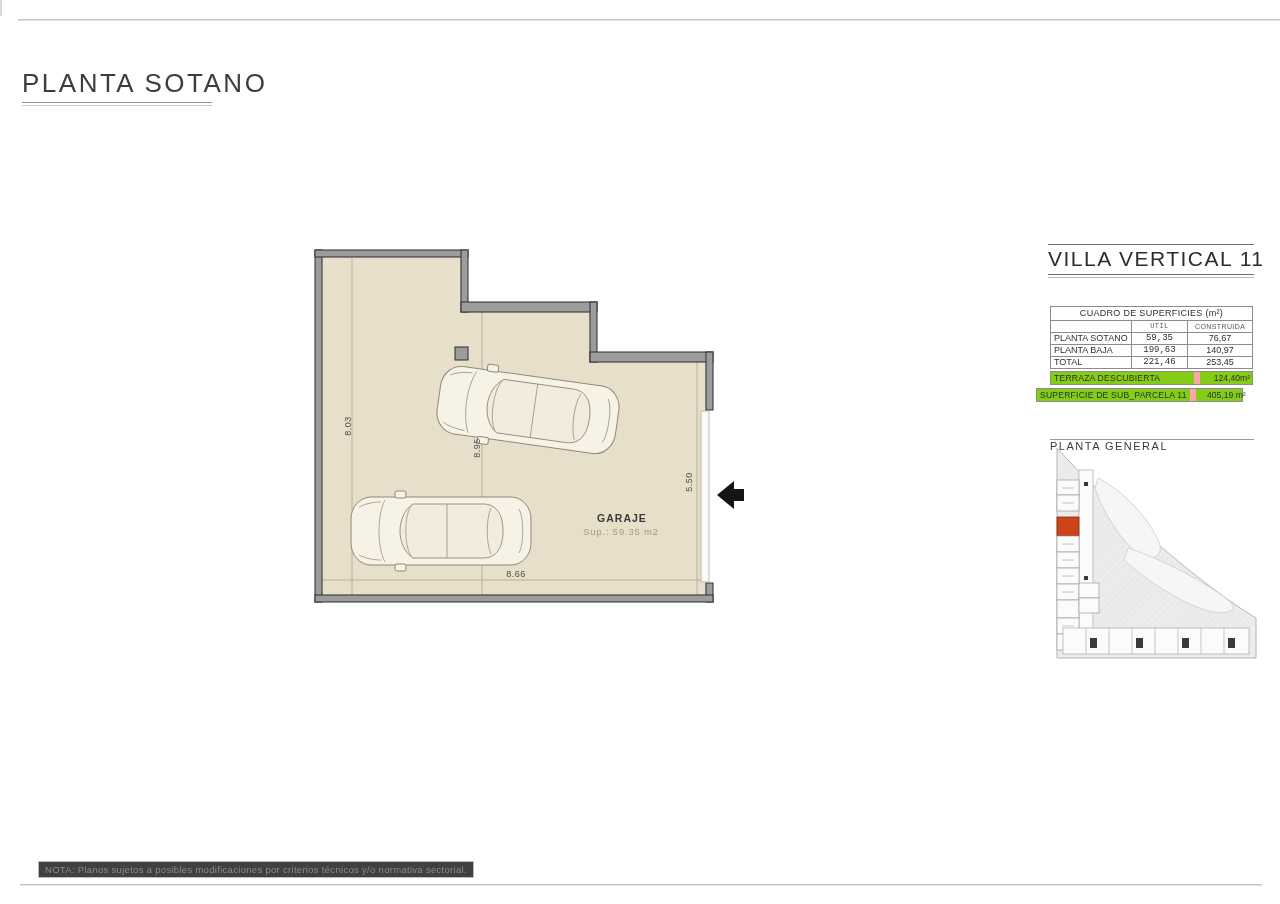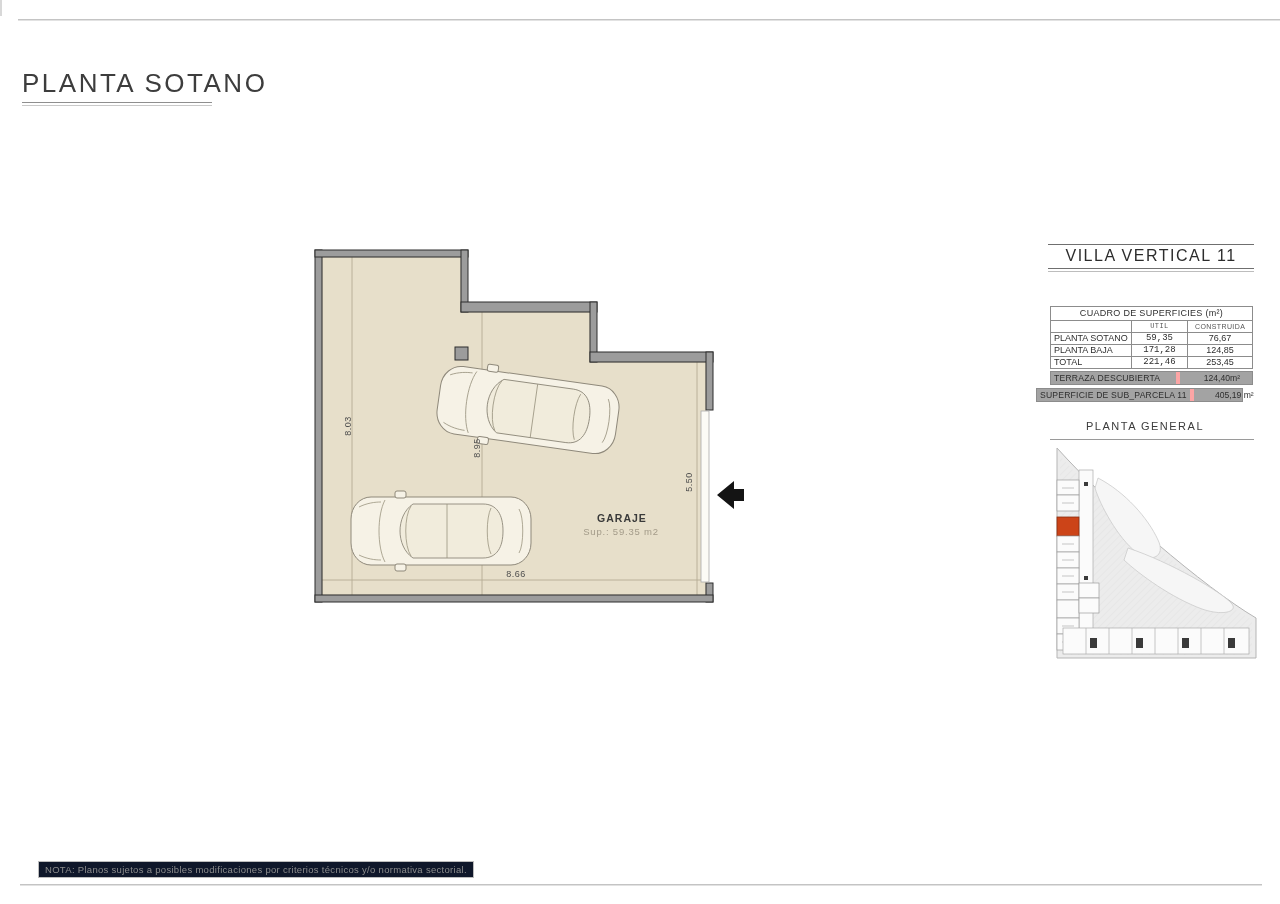--- a/index.html
+++ b/index.html
@@ -17,43 +17,43 @@
     left:22px;top:68px;font-size:26px;letter-spacing:2.5px;color:#3d3d3d;
     font-weight:400;white-space:nowrap;
   }
   .title-underline{
     left:22px;top:102px;width:190px;height:2px;
     border-top:1px solid #8f8f8f;border-bottom:1px solid #c9c9c9;
   }
   
   .panel-title-block{left:1048px;top:244px;width:206px;text-align:center;}
   .panel-rule-top{height:0;border-top:1px solid #6f6f6f;margin-bottom:2px;}
-  .panel-title{font-size:16px;letter-spacing:1.5px;color:#2c2c2c;font-weight:400;white-space:nowrap;}
+  .panel-title{font-size:21px;letter-spacing:1.5px;color:#2c2c2c;font-weight:400;white-space:nowrap;}
   .panel-rule-dbl{height:2px;border-top:1px solid #6f6f6f;border-bottom:1px solid #bdbdbd;margin-top:3px;}
   table.sup{
     position:absolute;left:1050px;top:306px;width:203px;
     border-collapse:collapse;font-size:9px;color:#2e2e2e;
   }
   table.sup td{border:1px solid #8c8c8c;padding:0 3px;height:11px;line-height:11px;white-space:nowrap;}
   table.sup td.ttl{text-align:center;font-size:9px;height:13px;letter-spacing:.3px;}
   table.sup td.colh{text-align:center;font-size:7px;color:#555;letter-spacing:.4px;}
   table.sup td.num{text-align:center;width:50px;font-family:Liberation Mono, monospace;}
   table.sup td.num2{text-align:center;width:58px;}
   .mini-row{
     position:absolute;display:flex;border:1px solid #8c8c8c;font-size:8.6px;color:#2e2e2e;
-    align-items:center;background:#a3a3a3;white-space:nowrap;
+    align-items:center;background:#84cc16;white-space:nowrap;
   }
   .mini-row .lbl{flex:1;padding:1px 3px;letter-spacing:.2px;}
-  .mini-row .val{border-left:4px solid #fca5a5;padding:1px 12px;text-align:right;min-width:48px;}
-  .pg-label{left:1050px;top:420px;font-size:11px;letter-spacing:1.5px;color:#3c3c3c;margin-left:36px;}
+  .mini-row .val{border-left:6px solid #fca5a5;padding:1px 2px;text-align:right;min-width:48px;}
+  .pg-label{left:1050px;top:440px;font-size:11px;letter-spacing:1.5px;color:#3c3c3c;}
   .pg-underline{left:1050px;top:439px;width:204px;height:1px;background:#9a9a9a;}
   
   .note-box{
     left:38px;top:861px;border:1px solid #bdbdbd;padding:2px 6px;
-    font-size:9.5px;color:#8c8c8c;letter-spacing:.3px;background:#0f172a;white-space:nowrap;
+    font-size:9.5px;color:#8c8c8c;letter-spacing:.3px;background:#404040;white-space:nowrap;
   }
   svg{position:absolute;left:0;top:0;}
   
   .wall{fill:#9c9c9c;stroke:#2d2d2d;stroke-width:1;}
   .floor{fill:#e7dfca;stroke:#c8bfa8;stroke-width:.6;}
   .parkline{stroke:#b4ab93;stroke-width:.9;fill:none;}
   .doorstrip{fill:#fcfbf6;stroke:#aaaaaa;stroke-width:.8;}
   .dim{font:9px "Liberation Sans",sans-serif;fill:#4e4e4e;letter-spacing:.5px;}
   .room-label{font:bold 10.5px "Liberation Sans",sans-serif;fill:#3a3a3a;letter-spacing:1px;text-anchor:middle;}
   .room-area{font:9.5px "Liberation Sans",sans-serif;fill:#a39b89;letter-spacing:.8px;text-anchor:middle;}
@@ -210,22 +210,22 @@
     <td class="colh num">UTIL</td>
     <td class="colh num2">CONSTRUIDA</td>
   </tr>
   <tr>
     <td>PLANTA SOTANO</td>
     <td class="num">59,35</td>
     <td class="num2">76,67</td>
   </tr>
   <tr>
     <td>PLANTA BAJA</td>
-    <td class="num">171,28</td>
-    <td class="num2">124,85</td>
+    <td class="num">199,63</td>
+    <td class="num2">140,97</td>
   </tr>
   <tr>
     <td>TOTAL</td>
     <td class="num">221,46</td>
     <td class="num2">253,45</td>
   </tr>
 </tbody>
   </table>
 
 <div class="mini-row" style="left:1050px;top:371px;width:201px;">

